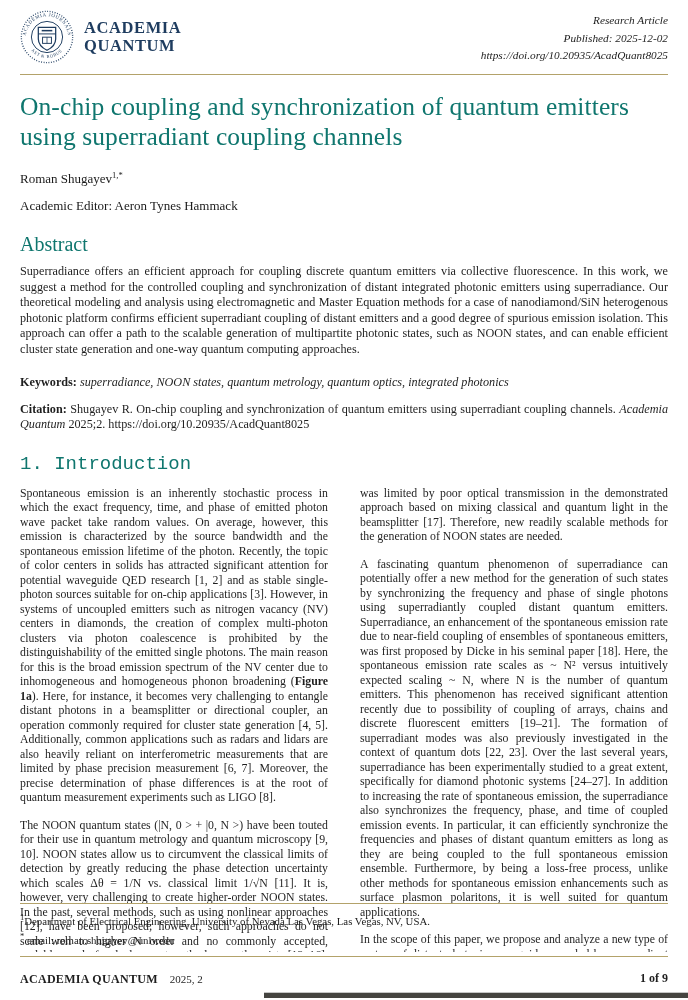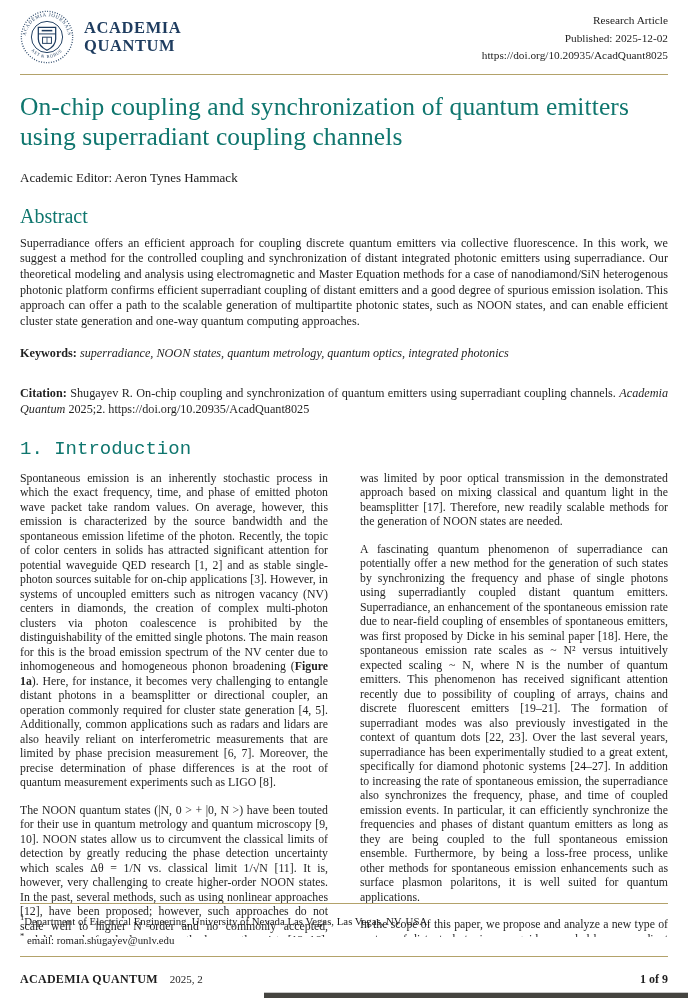--- a/index.html
+++ b/index.html
@@ -8,49 +8,49 @@
     background:#ffffff;overflow:hidden;
     font-family:"Liberation Serif","DejaVu Serif",serif;
     color:#1f1f1f;box-sizing:border-box;
     padding:10px 20px 0 20px;
   }
   
   .hdr{display:flex;justify-content:space-between;align-items:flex-start;}
   .brand{display:flex;align-items:center;gap:10px;}
   .seal{width:54px;height:54px;flex:0 0 auto;}
   .wordmark{font-weight:700;color:#1e3c5f;font-size:16.5px;line-height:1.12;letter-spacing:0.6px;}
-  .hdr-meta{text-align:right;font-size:11.3px;line-height:1.55;color:#1d1d1d;padding-top:2px;}
+  .hdr-meta{text-align:right;font-size:11.3px;line-height:1.55;color:#1d1d1d;padding-top:2px;font-style:italic;}
   .hdr-meta a{color:#1d1d1d;text-decoration:none;padding-left:9px;}
   .rule{border:none;border-top:1.6px solid #b3a26a;margin:9px 0 0 0;}
   
   .title{font-size:25.5px;line-height:1.2;font-weight:400;color:#0f766e;margin-top:17px;letter-spacing:0.1px;}
   .author{font-size:13px;margin-top:14px;color:#1a1a1a;}
   .author sup,.fnote sup{font-size:8.5px;}
   .editor{font-size:13px;margin-top:11px;color:#1a1a1a;}
   
   .sec-h{color:#0f766e;font-weight:400;}
   .abstract-h{font-size:20px;margin-top:19px;}
   .abstract-p{font-size:12.2px;line-height:15.6px;text-align:justify;margin-top:8px;hyphens:auto;}
   .kw{font-size:12.2px;margin-top:17px;}
   .kw b{font-weight:700;}
   .kw i{font-style:italic;}
-  .cite{font-size:12.2px;line-height:15.6px;margin-top:25px;text-align:justify;}
+  .cite{font-size:12.2px;line-height:15.6px;margin-top:12px;text-align:justify;}
   
   .intro-h{font-size:19px;margin-top:20px;font-family:Liberation Mono, monospace;}
   .cols{display:flex;gap:32px;margin-top:11px;max-height:466px;overflow:hidden;}
   .col{flex:1 1 0;font-size:11.8px;line-height:14.5px;text-align:justify;hyphens:auto;}
   .col p{margin:0 0 13px 0;}
   .col p:last-child{margin-bottom:0;}
   
   .bottom{position:absolute;left:20px;right:20px;bottom:13px;}
   .fnote{font-size:10.8px;line-height:1.55;margin-top:7px;color:#1c1c1c;}
   .fnote a{color:#1c1c1c;text-decoration:none;}
   .bottom .rule{margin-top:0;}
   .bottom .rule2{margin-top:8px;}
-  .footer{display:flex;justify-content:space-between;align-items:flex-end;margin-top:12px;}
+  .footer{display:flex;justify-content:space-between;align-items:center;margin-top:12px;}
   .footer .left b{font-size:12px;font-weight:700;letter-spacing:0.3px;}
   .footer .left span{font-size:11px;margin-left:12px;}
   .footer .right{font-size:12px;font-weight:700;}
   .dark-bar{position:absolute;left:264px;right:0;bottom:2px;height:5px;background:#454440;border-top:1px solid #c6c6c6;}
 </style>
 </head>
 <body>
 
 <div class="page">
 
@@ -85,20 +85,21 @@
     <div class="hdr-meta">
       <div>Research Article</div>
       <div>Published: 2025-12-02</div>
       <div><a href="#">https://doi.org/10.20935/AcadQuant8025</a></div>
     </div>
   </div>
 
   <hr class="rule">
 
   <h1 class="title"><span>On-chip coupling and synchronization of quantum emitters using superradiant coupling channels</span></h1>
+  <div class="author"><span>Roman Shugayev</span><sup>1,*</sup></div>
   <div class="editor"><span>Academic Editor:</span><span> Aeron Tynes Hammack</span></div>
 
   <h2 class="sec-h abstract-h" style="margin-bottom:0;">Abstract</h2>
   <p class="abstract-p">Superradiance offers an efficient approach for coupling discrete quantum emitters via collective fluorescence. In this work, we suggest a method for the controlled coupling and synchronization of distant integrated photonic emitters using superradiance. Our theoretical modeling and analysis using electromagnetic and Master Equation methods for a case of nanodiamond/SiN heterogenous photonic platform confirms efficient superradiant coupling of distant emitters and a good degree of spurious emission isolation. This approach can offer a path to the scalable generation of multipartite photonic states, such as NOON states, and can enable efficient cluster state generation and one-way quantum computing approaches.</p>
 
   <div class="kw"><b>Keywords: </b><i>superradiance, NOON states, quantum metrology, quantum optics, integrated photonics</i></div>
 
   <div class="cite"><b>Citation: </b><span>Shugayev R. On-chip coupling and synchronization of quantum emitters using superradiant coupling channels. </span><i>Academia Quantum</i><span> 2025;2. https://doi.org/10.20935/AcadQuant8025</span></div>
 
   <h2 class="sec-h intro-h" style="margin-bottom:0;">1. Introduction</h2>

